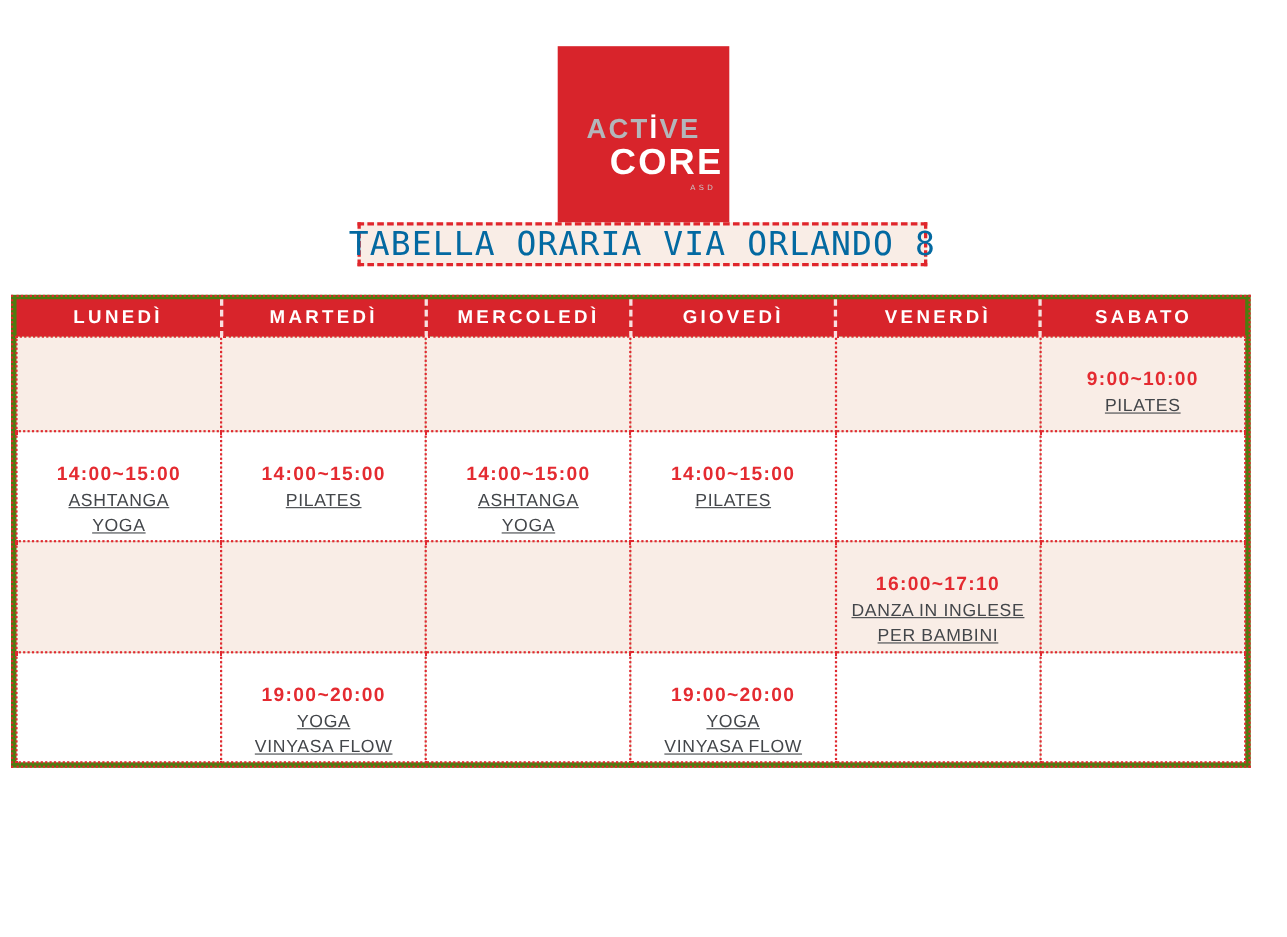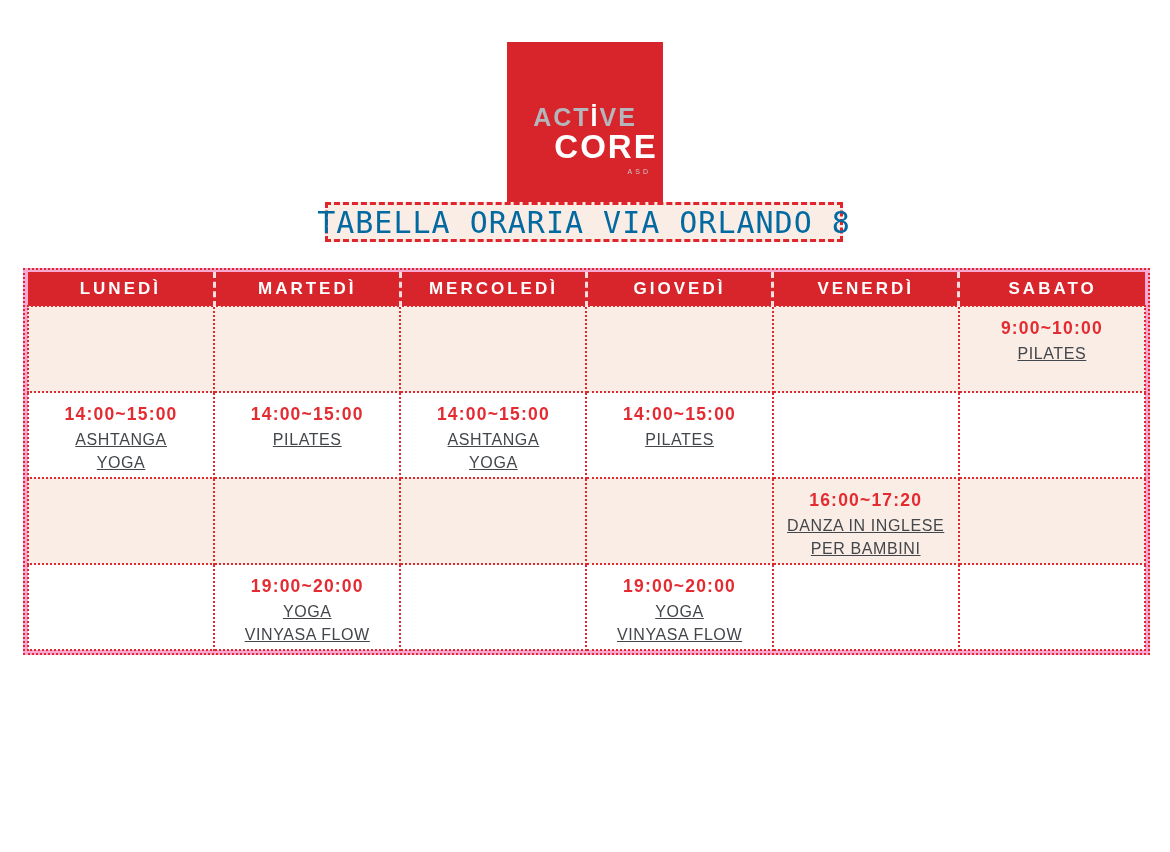--- a/index.html
+++ b/index.html
@@ -45,26 +45,26 @@
   }
   .title-text {
     font-family: "DejaVu Sans Mono", monospace;
     font-size: 30px; font-weight: 400;
     color: #0369a1; letter-spacing: 1px;
     white-space: nowrap;
   }
 
   
   .schedule-wrap {
-    position: absolute; left: 23px; top: 268px;
+    position: absolute; left: 10px; top: 268px;
     width: 1127px;
     border: 2px dotted #e0282f;
     padding: 2px;
     box-sizing: border-box;
-    background: #f9a8d4;
+    background: #4d7c0f;
   }
   table.schedule {
     width: 100%;
     border-collapse: collapse;
     table-layout: fixed;
   }
   .schedule th {
     background: #d8242b;
     color: #ffffff;
     height: 31px;
@@ -82,20 +82,21 @@
     padding-top: 11px;
     box-sizing: border-box;
   }
   .schedule tbody tr:nth-child(odd) td { background: #f9ede6; }
   .schedule tbody tr:nth-child(even) td { background: #ffffff; }
   .cell-time {
     color: #e42b31;
     font-size: 17.5px; font-weight: 600;
     letter-spacing: 1.2px;
     margin-bottom: 4px;
+    margin-top: 16px;
   }
   .cell-name {
     color: #43464a;
     font-size: 16px; font-weight: 500;
     letter-spacing: 0.6px;
     line-height: 1.42;
     white-space: pre-line;
     text-decoration: underline;
   }
 </style>
@@ -190,21 +191,21 @@
           </td>
         <td>
             <div class="cell-time"></div>
             <div class="cell-name"></div>
           </td>
         <td>
             <div class="cell-time"></div>
             <div class="cell-name"></div>
           </td>
         <td>
-            <div class="cell-time">16:00~17:20</div>
+            <div class="cell-time">16:00~17:10</div>
             <div class="cell-name">DANZA IN INGLESE
 PER BAMBINI</div>
           </td>
         <td>
             <div class="cell-time"></div>
             <div class="cell-name"></div>
           </td>
       </tr>
       <tr>
         <td>

